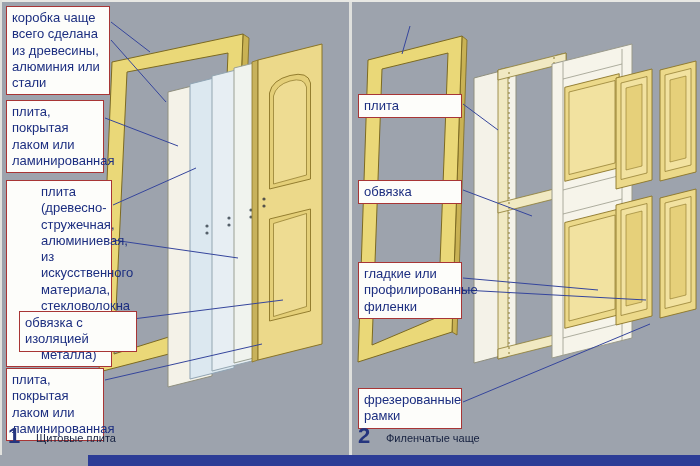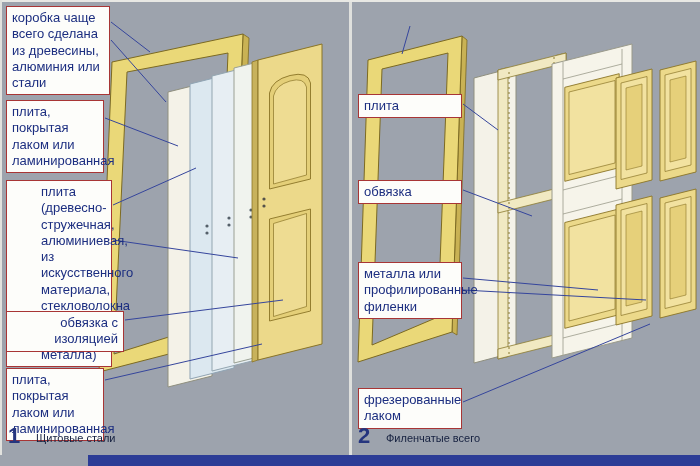--- a/index.html
+++ b/index.html
@@ -16,21 +16,21 @@
 
   .label-box{
     position:absolute;z-index:4;
     background:#fdfdfa;border:1px solid #a83535;
     color:#1c2e80;font-size:13px;line-height:1.25;
     padding:3px 5px;box-sizing:border-box;
   }
   .lb-l1{left:6px;top:6px;width:104px;}
   .lb-l2{left:6px;top:100px;width:98px;}
   .lb-l3{left:6px;top:180px;width:106px;padding-left:34px;}
-  .lb-l4{left:6px;top:311px;width:118px;text-align:right;}
+  .lb-l4{left:19px;top:311px;width:118px;}
   .lb-l5{left:6px;top:368px;width:98px;}
   .lb-r1{left:358px;top:6px;width:104px;}
   .lb-r2{left:358px;top:94px;width:104px;}
   .lb-r3{left:358px;top:180px;width:104px;}
   .lb-r4{left:358px;top:262px;width:104px;}
   .lb-r5{left:358px;top:388px;width:104px;}
 
   .number{position:absolute;z-index:4;font-size:22px;font-weight:bold;color:#25357e;}
   .num-1{left:8px;top:423px;}
   .num-2{left:358px;top:423px;}
@@ -152,21 +152,21 @@
   <div class="bottom-strip"></div>
 
   <div class="label-box lb-l1">коробка чаще всего сделана из древесины, алюминия или стали</div>
   <div class="label-box lb-l2">плита, покрытая лаком или ламинированная</div>
   <div class="label-box lb-l3">плита (древесно-стружечная, алюминиевая, из искусственного материала, стекловолокна или листового металла)</div>
   <div class="label-box lb-l4">обвязка с изоляцией</div>
   <div class="label-box lb-l5">плита, покрытая лаком или ламинированная</div>
 
   <div class="label-box lb-r2">плита</div>
   <div class="label-box lb-r3">обвязка</div>
-  <div class="label-box lb-r4">металла или профилированные филенки</div>
-  <div class="label-box lb-r5">фрезерованные лаком</div>
+  <div class="label-box lb-r4">гладкие или профилированные филенки</div>
+  <div class="label-box lb-r5">фрезерованные рамки</div>
 
   <div class="number num-1">1</div>
-  <div class="caption cap-1">Щитовые стали</div>
+  <div class="caption cap-1">Щитовые плита</div>
   <div class="number num-2">2</div>
-  <div class="caption cap-2">Филенчатые всего</div>
+  <div class="caption cap-2">Филенчатые чаще</div>
 
 </div>
 
 </body></html>

